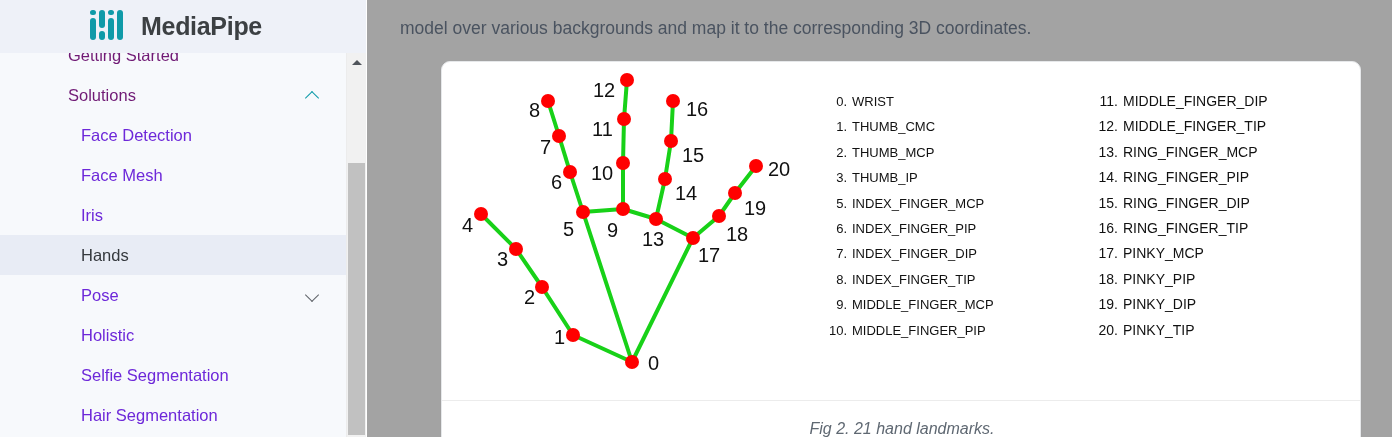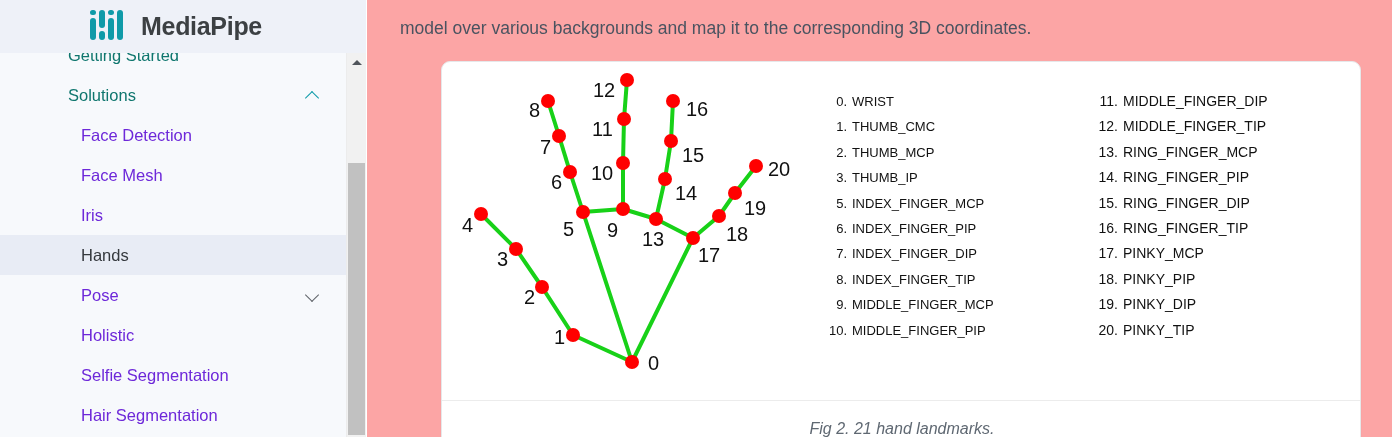--- a/index.html
+++ b/index.html
@@ -72,21 +72,21 @@
     align-items: center;
     padding-left: 68px;
     padding-right: 26px;
     font-size: 16.5px;
     color: #6d28d9;
     white-space: nowrap;
     cursor: pointer;
   }
   .nav-item.lvl1 { padding-left: 68px; }
   .nav-item.lvl2 { padding-left: 81px; }
-  .nav-item.teal { color: #0f766e; }
+  .nav-item.teal { color: #701a75; }
   .nav-item.active {
     background: #e8ecf5;
     font-weight: normal;
     color: #35393e;
   }
   .nav-label { flex: 1 1 auto; }
   .chev {
     flex: 0 0 auto;
     width: 14px; height: 9px;
     position: relative;
@@ -138,21 +138,21 @@
     left: 366px; top: 0;
     width: 1px; height: 437px;
     background: #ffffff;
   }
 
   
   #main {
     position: absolute;
     left: 367px; top: 0;
     width: 1025px; height: 437px;
-    background: #fca5a5;
+    background: #a3a3a3;
     overflow: hidden;
   }
   #intro-para {
     position: absolute;
     left: 33px; top: -4px;
     width: 960px;
     font-size: 17.5px;
     line-height: 28px;
     color: #4a5360;
     white-space: nowrap;

